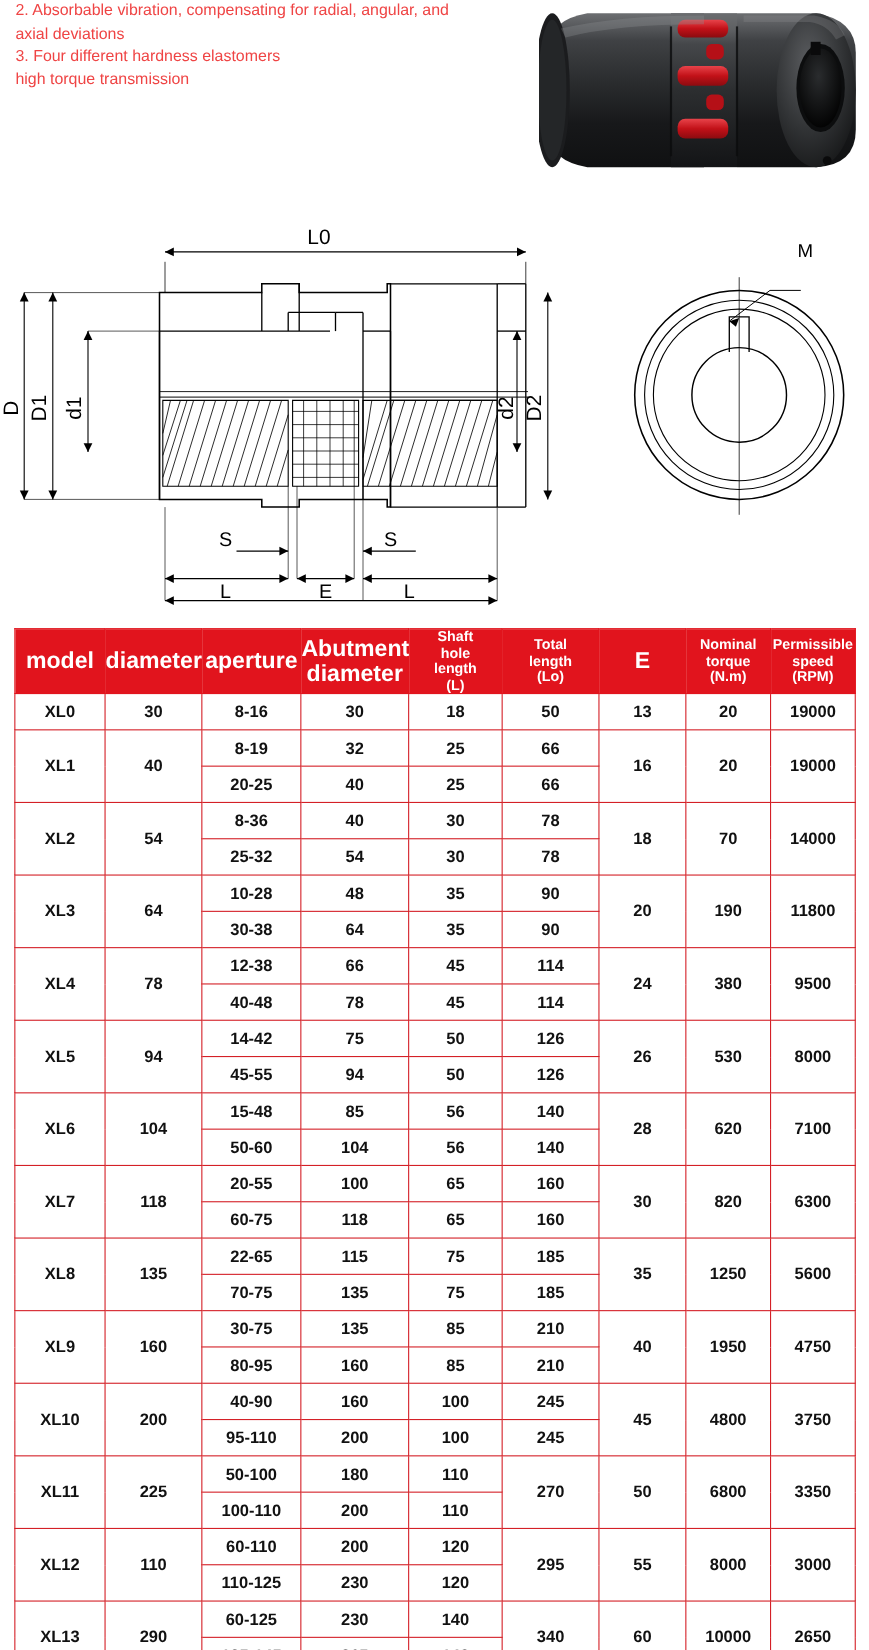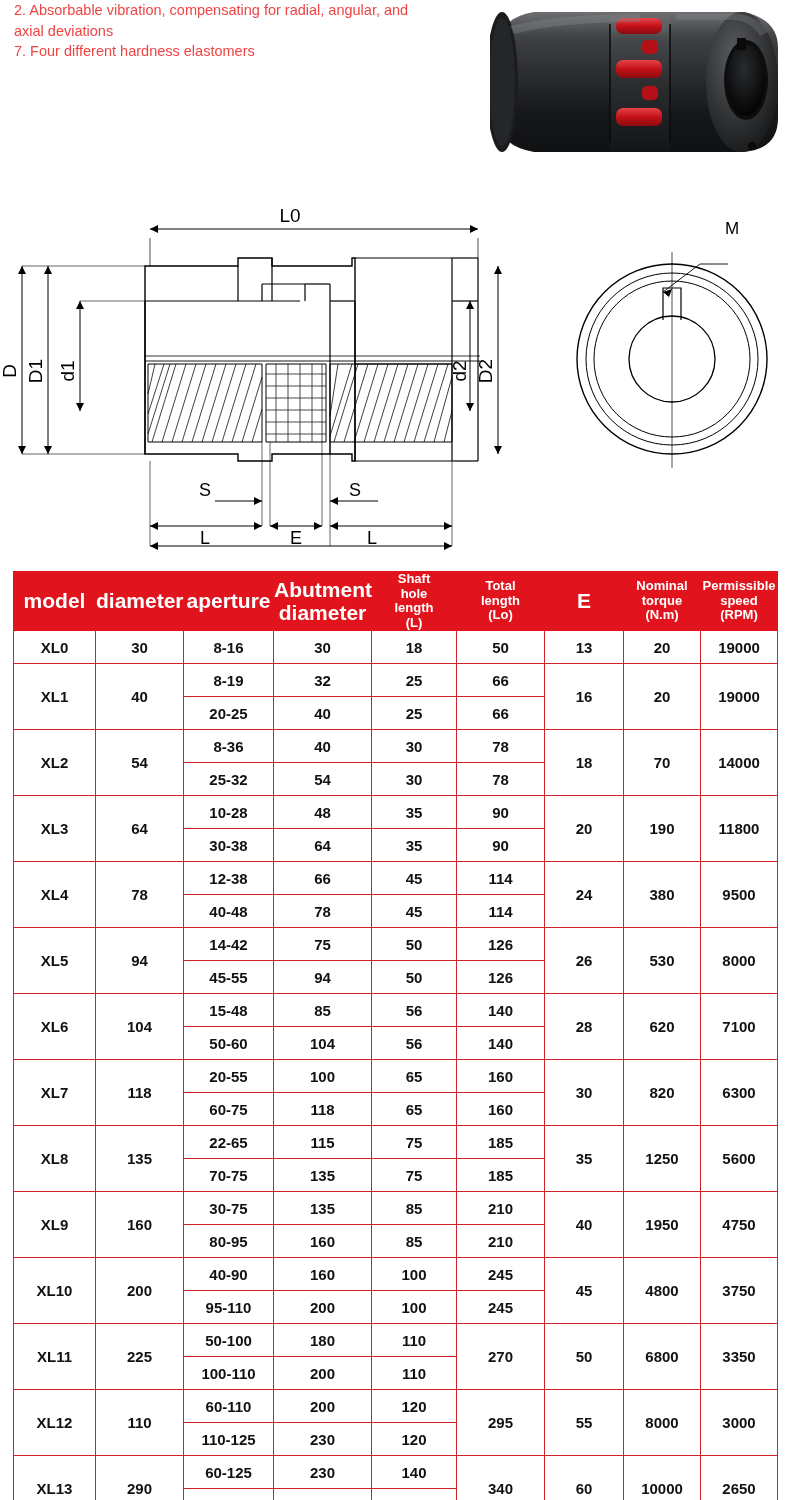--- a/index.html
+++ b/index.html
@@ -86,21 +86,22 @@
   .spec-table tbody td.val {
     font-weight: bold;
   }
 </style>
 </head>
 <body>
 
 <div class="feature-list">
   <div class="line">2. Absorbable vibration, compensating for radial, angular, and</div>
   <div class="line">axial deviations</div>
-  <div class="line">7. Four different hardness elastomers</div>
+  <div class="line">3. Four different hardness elastomers</div>
+  <div class="line">high torque transmission</div>
 </div>
 
 <div class="product-photo">
   <svg width="300" height="180" viewBox="0 0 300 180" xmlns="http://www.w3.org/2000/svg">
     <defs>
       <linearGradient id="bodyGrad" x1="0" y1="0" x2="0" y2="1">
         <stop offset="0%" stop-color="#6d6f72"></stop>
         <stop offset="18%" stop-color="#3f4144"></stop>
         <stop offset="45%" stop-color="#2a2c2e"></stop>
         <stop offset="72%" stop-color="#17181a"></stop>

